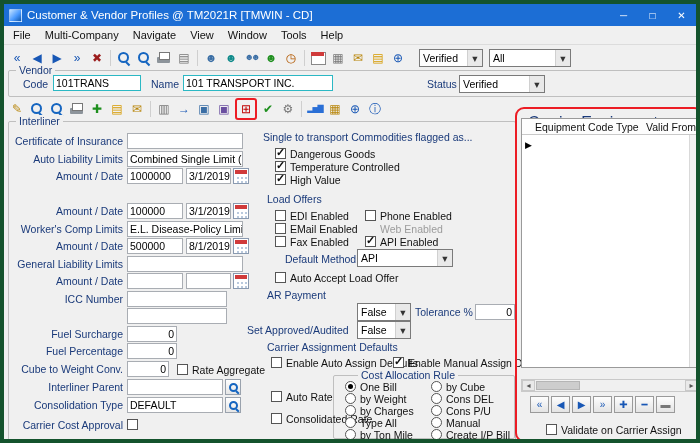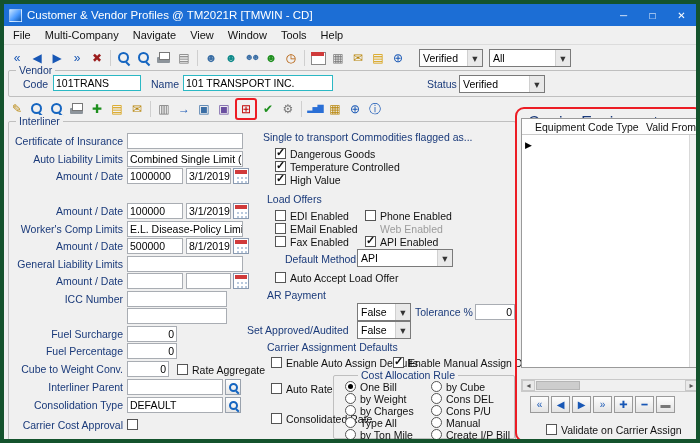--- a/index.html
+++ b/index.html
@@ -320,21 +320,21 @@
       <span class="cblabel">Enable Auto Assign Defaults</span>
     </div>
     <div class="cbrow" style="left:384px;top:234px">
       <span class="cb" data-checked="true"></span>
       <span class="cblabel">Enable Manual Assign Defaults</span>
     </div>
 
     <div class="groupbox" style="left:324px;top:253px;width:182px;height:64px">
       <span class="grouplabel" style="left:24px">Cost Allocation Rule</span>
     </div>
-    <div class="cbrow" style="left:262px;top:260px">
+    <div class="cbrow" style="left:262px;top:268px">
       <span class="cb" data-checked="false"></span>
       <span class="cblabel">Auto Rate</span>
     </div>
     <div class="cbrow" style="left:262px;top:290px">
       <span class="cb" data-checked="false"></span>
       <span class="cblabel">Consolidated Rate</span>
     </div>
 
     <div class="cbrow" style="left:336px;top:258px">
       <span class="radio" data-checked="true"></span>

